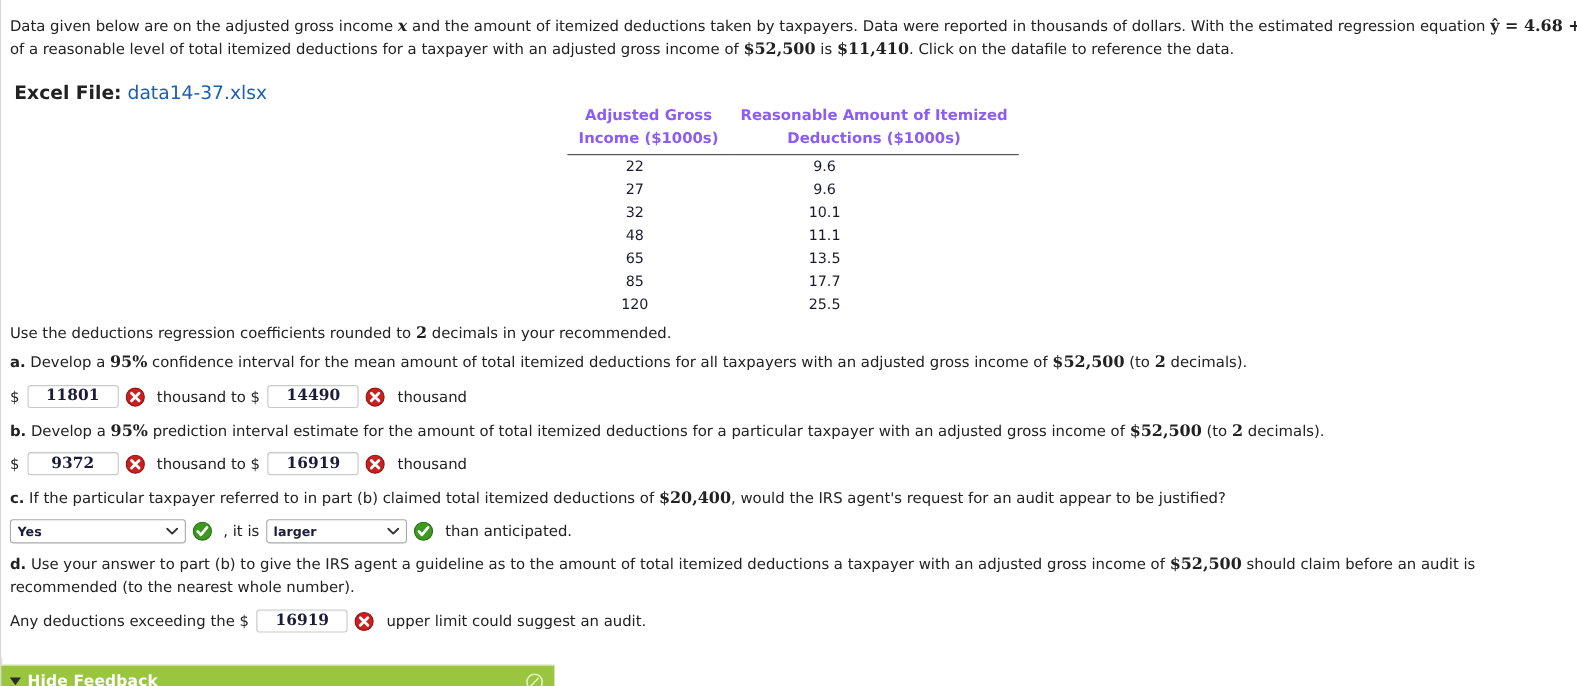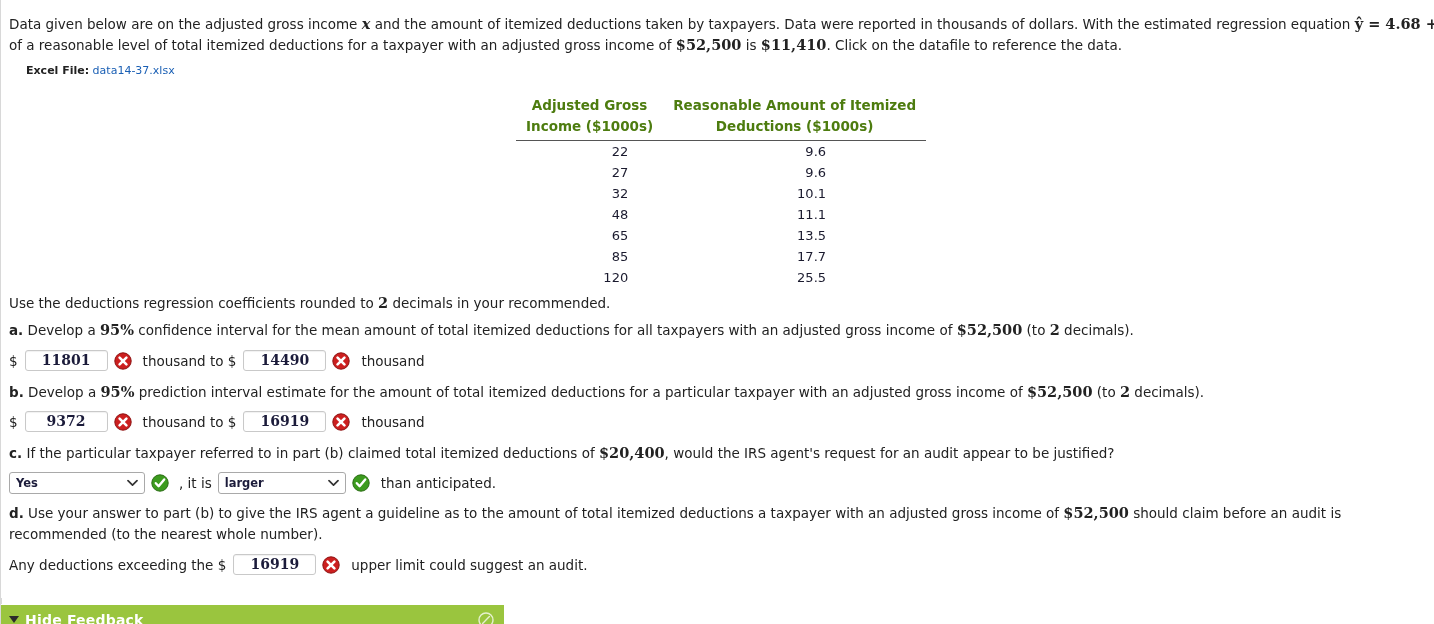--- a/index.html
+++ b/index.html
@@ -34,45 +34,45 @@
   }
   .m { font-family: "DejaVu Serif", "Liberation Serif", serif; font-weight: bold; font-size: 14.5px; }
   .mi { font-family: "DejaVu Serif", "Liberation Serif", serif; font-style: italic; font-weight: bold; font-size: 14.5px; }
   .num { font-family: "DejaVu Serif", "Liberation Serif", serif; font-weight: bold; font-size: 14.5px; }
 
   .row1 { position: absolute; left: 0; top: 13px; width: 1434px; }
   .row2 { position: absolute; left: 0; top: 34px; width: 1434px; }
 
   .excel-line {
     position: absolute;
-    left: 0; top: 64px;
-    padding-left: 25px;
-    font-size: 11px;
+    left: 0; top: 75px;
+    padding-left: 12px;
+    font-size: 17px;
   }
   .excel-label { font-weight: bold; color: #222; }
   .excel-link { color: #1a5fb4; text-decoration: none; }
 
   .datatable {
     position: absolute;
     left: 515px;
     top: 94px;
     border-collapse: collapse;
   }
   .datatable th {
     font-weight: bold;
     font-size: 13.5px;
     padding: 1px 10px 1px 10px;
     text-align: center;
-    color: #4d7c0f;
+    color: #8b5cf6;
     line-height: 21px;
   }
   .datatable th .hl2 { display: block; }
   .datatable thead tr.hdr th { border-bottom: 1px solid #555; padding-bottom: 3px; }
   .datatable td {
-    text-align: right;
+    text-align: center;
     font-size: 13px;
     padding: 2px 35px 2px 10px;
     color: #1a1a2e;
     line-height: 17px;
   }
   .datatable td.c2 { padding-right: 100px; }
 
   .after-table { position: absolute; left: 0; top: 292px; width: 1434px; }
   .qa { position: absolute; left: 0; top: 319px; width: 1434px; }
   .ansrow-a { position: absolute; left: 8px; top: 350px; }
@@ -133,21 +133,21 @@
     position: relative;
   }
   .sel-wrap { position: relative; display: inline-block; }
   .sel-wrap .chev {
     position: absolute;
     right: 7px; top: 50%;
     transform: translateY(-50%);
     pointer-events: none;
     width: 11px; height: 7px;
   }
-  .sel-a { width: 136px; }
+  .sel-a { width: 160px; }
   .sel-b { width: 128px; }
 
   .feedback-bar {
     position: absolute;
     left: 0;
     top: 604px;
     width: 503px;
     height: 30px;
     background: #9ac53e;
     box-sizing: border-box;

